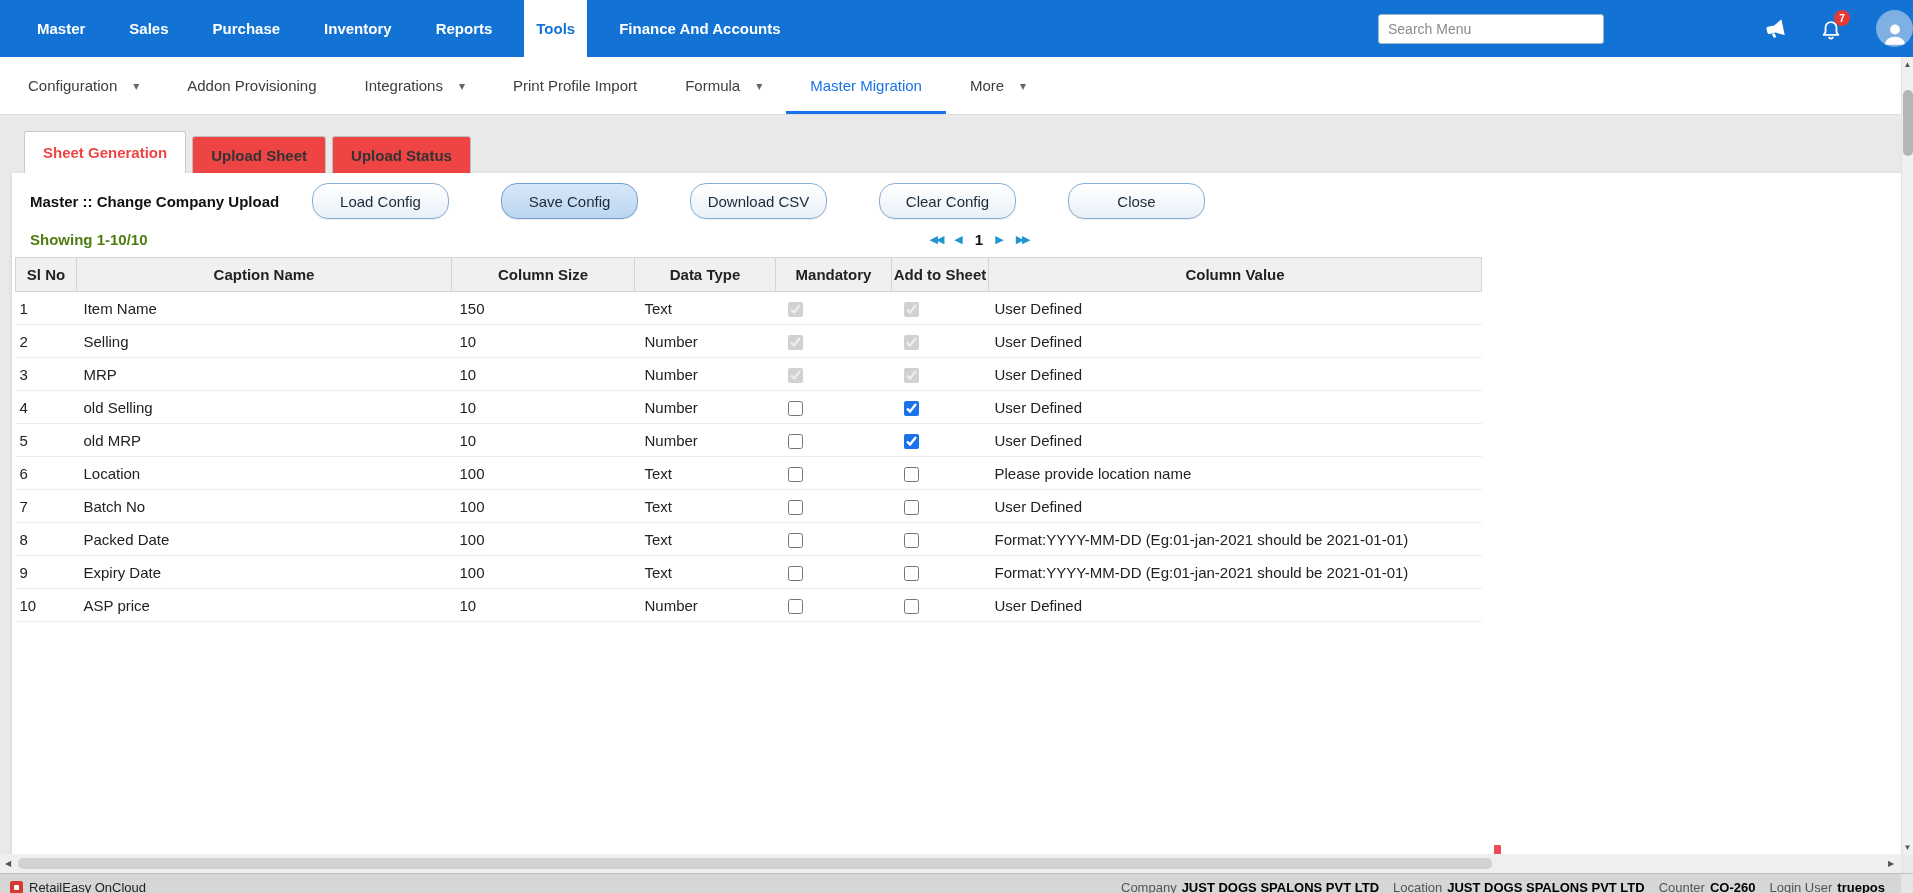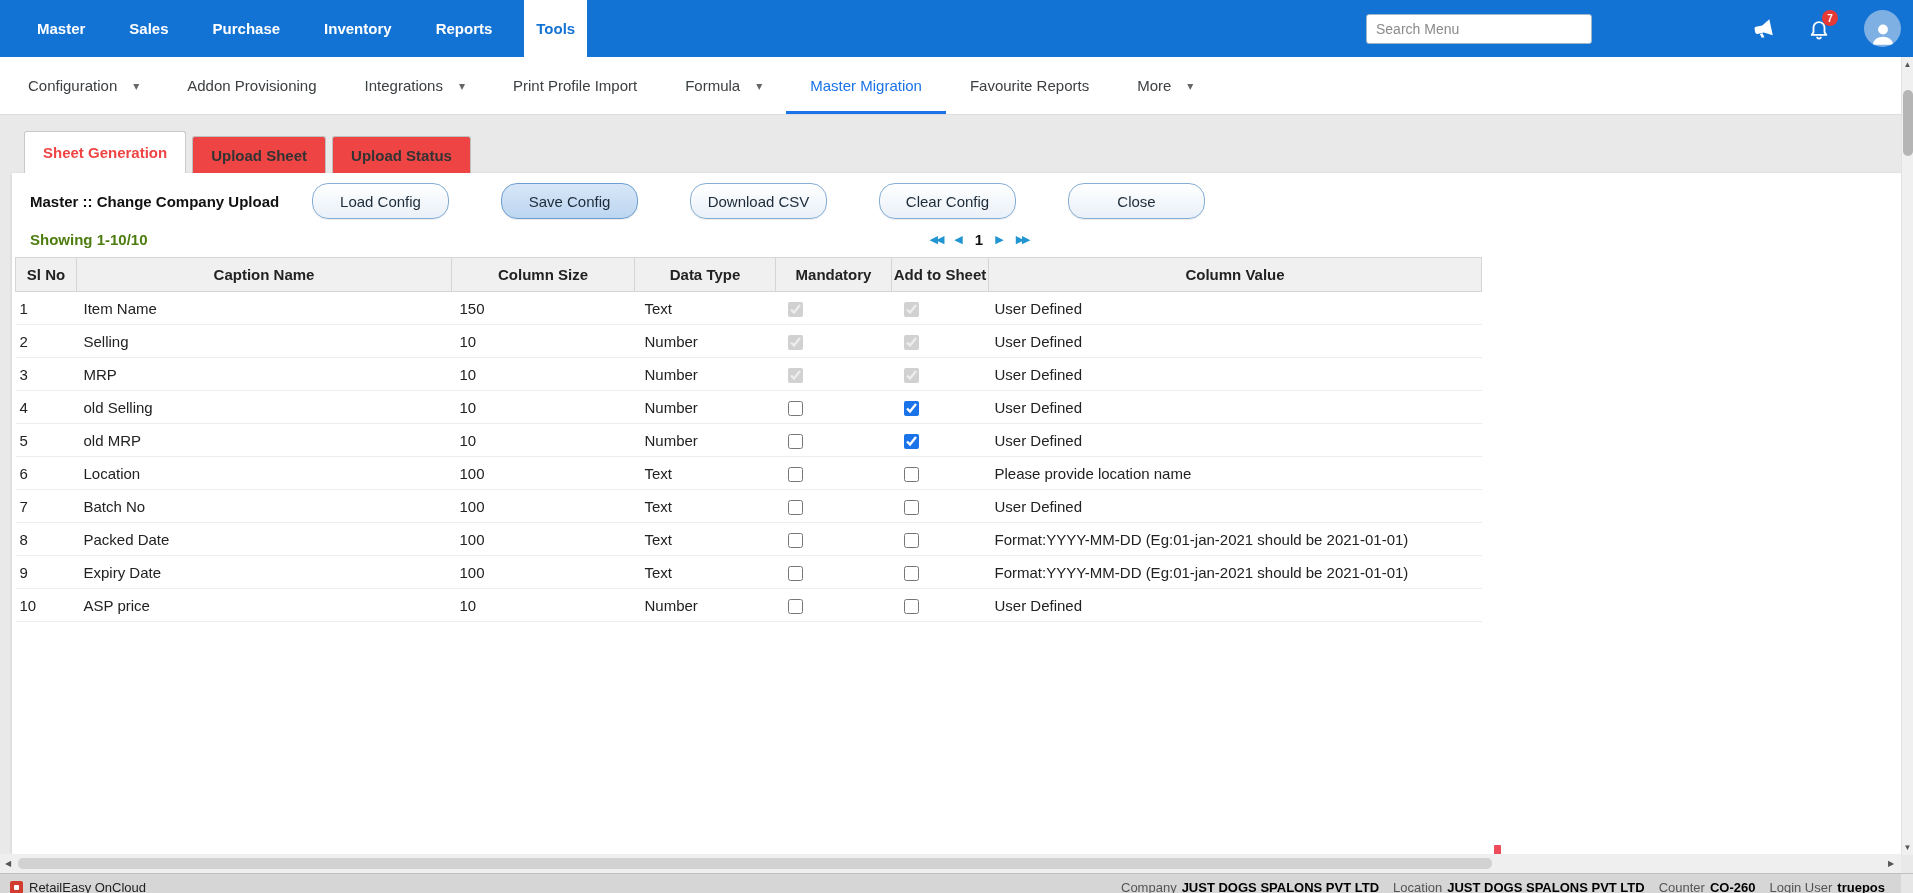--- a/index.html
+++ b/index.html
@@ -5,21 +5,21 @@
   * { margin:0; padding:0; box-sizing:border-box; }
   html,body { width:1913px; height:893px; overflow:hidden;
     font-family:"Liberation Sans","DejaVu Sans",sans-serif; background:#e9e9e9; }
 
   
   .topnav { height:57px; background:#1273d4; display:flex; align-items:stretch; padding-left:15px; position:relative; }
   .nav-items { display:flex; align-items:stretch; }
   .nav-item { color:#fff; font-weight:700; font-size:15px; padding:0 12px; margin:0 10px;
     display:flex; align-items:center; cursor:pointer; white-space:nowrap; }
   .nav-item.active { background:#fff; color:#1273d4; }
-  .topnav-right { margin-left:auto; display:flex; align-items:center; padding-right:12px; }
+  .topnav-right { margin-left:auto; display:flex; align-items:center; padding-right:0; }
   .search-input { width:226px; height:30px; border:1px solid #9fb6c8; border-radius:3px;
     font-size:14px; padding:0 9px; outline:none; color:#333; background:#fff; }
   .search-input::placeholder { color:#8a8a8a; }
   .icon-btn { position:relative; display:flex; align-items:center; justify-content:center; cursor:pointer; }
   .megaphone-wrap { margin-left:160px; transform:rotate(-12deg); }
   .bell-wrap { margin-left:34px; }
   .badge { position:absolute; top:-7px; right:-8px; min-width:16px; height:16px; border-radius:8px;
     background:#e53935; color:#fff; font-size:10px; font-weight:700; display:flex; align-items:center;
     justify-content:center; padding:0 3px; }
   .avatar { margin-left:34px; width:37px; height:37px; border-radius:50%; background:#7fb0e4;
@@ -98,20 +98,21 @@
 <body>
 
 <div class="topnav">
   <div class="nav-items">
     <div class="nav-item">Master</div>
     <div class="nav-item">Sales</div>
     <div class="nav-item">Purchase</div>
     <div class="nav-item">Inventory</div>
     <div class="nav-item">Reports</div>
     <div class="nav-item active">Tools</div>
+    <div class="nav-item">Finance And Accounts</div>
   </div>
   <div class="topnav-right">
     <input class="search-input" type="text" placeholder="Search Menu" style="">
     <span class="icon-btn megaphone-wrap">
       <svg width="22" height="22" viewBox="0 0 24 24" fill="#fff">
         <path d="M12 8l9-5v18l-9-5H5a2 2 0 0 1-2-2v-4a2 2 0 0 1 2-2h7z M7.5 16.5l1.2 4.5h3l-1.2-4.5z"></path>
       </svg>
     </span>
     <span class="icon-btn bell-wrap">
       <svg width="22" height="23" viewBox="0 0 24 24" fill="none" stroke="#fff" stroke-width="2" stroke-linejoin="round">
@@ -143,23 +144,20 @@
   </div>
   <div class="subnav-item">
     <span>Print Profile Import</span>
   </div>
   <div class="subnav-item">
     <span>Formula</span>
     <span class="caret">▾</span>
   </div>
   <div class="subnav-item active">
     <span>Master Migration</span>
-  </div>
-  <div class="subnav-item">
-    <span>Favourite Reports</span>
   </div>
   <div class="subnav-item">
     <span>More</span>
     <span class="caret">▾</span>
   </div>
 </div>
 
 <div class="workspace">
 
   <div class="tabs-row">

